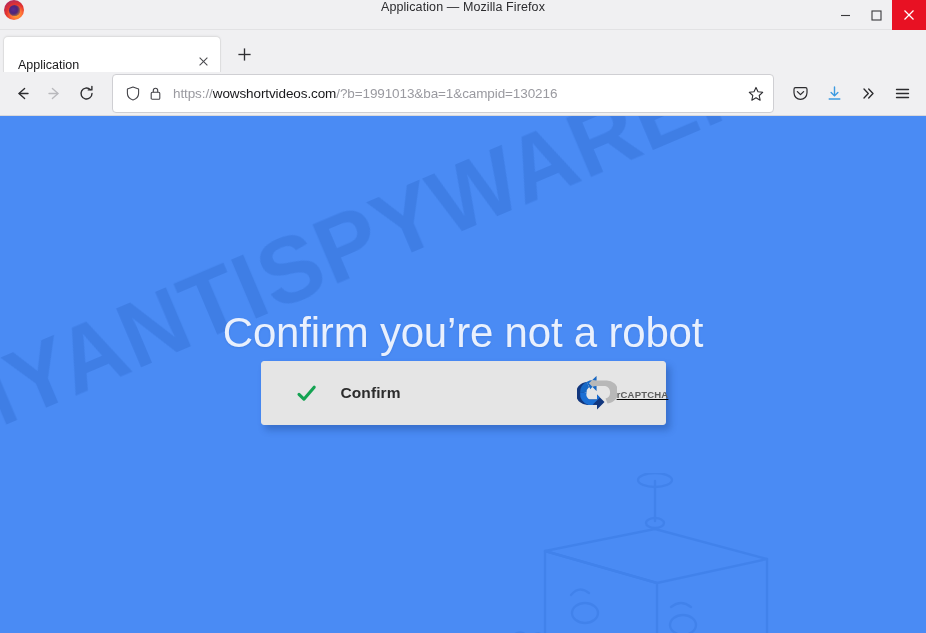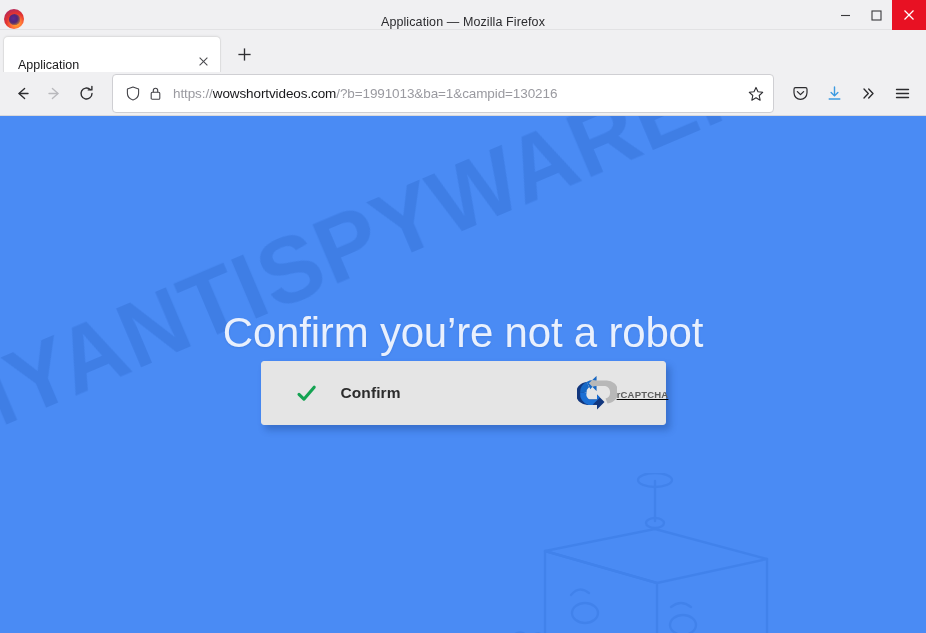--- a/index.html
+++ b/index.html
@@ -20,21 +20,21 @@
     background: #f0f0f2;
   }
 
   
   .titlebar {
     position: relative;
     height: 30px;
     background: #f0f0f2;
     border-bottom: 1px solid #e2e2e4;
     display: flex;
-    align-items: flex-end;
+    align-items: flex-start;
   }
 
   .ff-logo {
     width: 20px;
     height: 20px;
     margin-left: 4px;
     flex: 0 0 auto;
     border-radius: 50%;
     position: relative;
     overflow: hidden;

